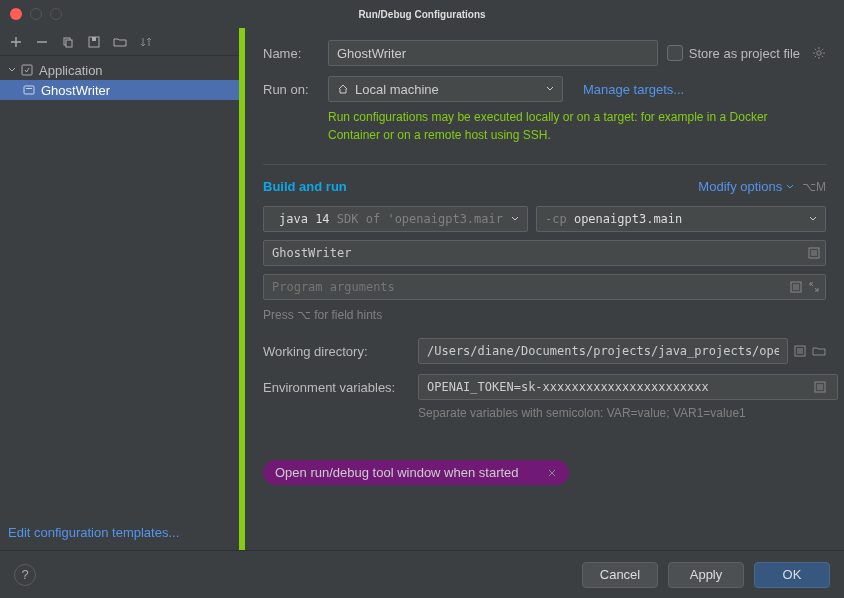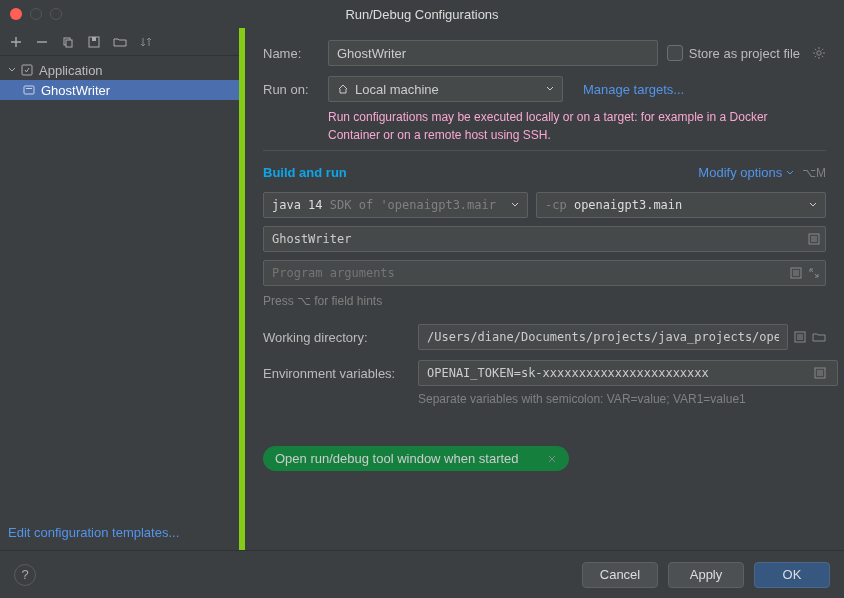--- a/index.html
+++ b/index.html
@@ -21,21 +21,21 @@
   padding: 0 10px;
   position: relative;
 }
 .traffic-lights { display: flex; gap: 8px; }
 .traffic-light { width: 12px; height: 12px; border-radius: 50%; }
 .tl-red { background: #ff5f57; }
 .tl-yellow { background: #3c3f41; border: 1px solid #555; }
 .tl-green { background: #3c3f41; border: 1px solid #555; }
 .window-title {
   position: absolute; left: 0; right: 0; text-align: center;
-  font-weight: 400; color: #ddd; font-size: 13px;
+  font-weight: 700; color: #ddd; font-size: 10px;
   pointer-events: none;
 }
 .main { flex: 1; display: flex; min-height: 0; }
 .sidebar {
   width: 245px;
   border-right: 6px solid #84cc16;
   display: flex; flex-direction: column;
 }
 .toolbar {
   height: 28px; display: flex; align-items: center; gap: 10px;
@@ -84,50 +84,50 @@
 }
 .gear { margin-left: 6px; color: #888; }
 .select {
   display: flex; align-items: center; justify-content: space-between;
   min-width: 0;
 }
 .select .arrow-down { margin-left: 8px; }
 .run-on-select { width: 235px; }
 .manage-link { color: #5394ec; margin-left: 20px; cursor: pointer; }
 .hint {
-  color: #f9a8d4; font-size: 12px; margin-left: 65px; line-height: 1.5;
-  margin-top: -4px; max-width: 440px;
+  color: #84cc16; font-size: 12px; margin-left: 65px; line-height: 1.5;
+  margin-top: -4px; margin-bottom: 14px; max-width: 440px;
 }
 .hr { border: none; border-top: 1px solid #515151; margin: 6px 0 14px 0; }
 .section-header {
   display: flex; align-items: center; justify-content: space-between;
   margin-bottom: 12px;
 }
 .section-header .title { font-weight: 600; color: #0ea5e9; }
 .modify { color: #5394ec; display: flex; align-items: center; gap: 4px; cursor: pointer; }
 .shortcut { color: #808080; margin-left: 8px; font-size: 12px;}
 .build-row { display: flex; gap: 8px; margin-bottom: 8px; }
-.jdk-select { flex: 0 0 265px; }
+.jdk-select { flex: 0 0 265px; justify-content: flex-end; }
 .cp-select { flex: 1; }
 .full-input { width: 100%; }
 .input-wrap { position: relative; margin-bottom: 8px; display:flex; align-items:center;}
 .input-wrap .input { width: 100%; }
 .input-wrap .trailing {
   position: absolute; right: 6px; top: 50%; transform: translateY(-50%);
   display: flex; gap: 6px; color: #888;
 }
 .field-hint { color: #808080; font-size: 12px; margin-bottom: 16px; }
 .kv-row { display: flex; align-items: center; margin-bottom: 10px; }
 .kv-row .klabel { width: 155px; color: #bbb; }
 .kv-row .input { flex: 1; }
 .kv-row .trail-icons { display:flex; gap:6px; margin-left:6px; color:#888;}
 .sub-hint { color: #808080; font-size: 12px; margin-left: 155px; margin-top:-4px; margin-bottom: 40px;}
 .pill {
   display: inline-flex; align-items: center; gap: 28px;
-  background: #15803d; border-radius: 14px; padding: 5px 12px;
+  background: #701a75; border-radius: 14px; padding: 5px 12px;
   color: #ccc; font-size: 13px;
 }
 .pill .x { color: #888; cursor: pointer; }
 .footer {
   height: 48px; border-top: 1px solid #323232;
   display: flex; align-items: center; padding: 0 14px;
 }
 .help {
   width: 22px; height: 22px; border: 1px solid #5a5a5a; border-radius: 50%;
   display: flex; align-items: center; justify-content: center; color: #aaa;

